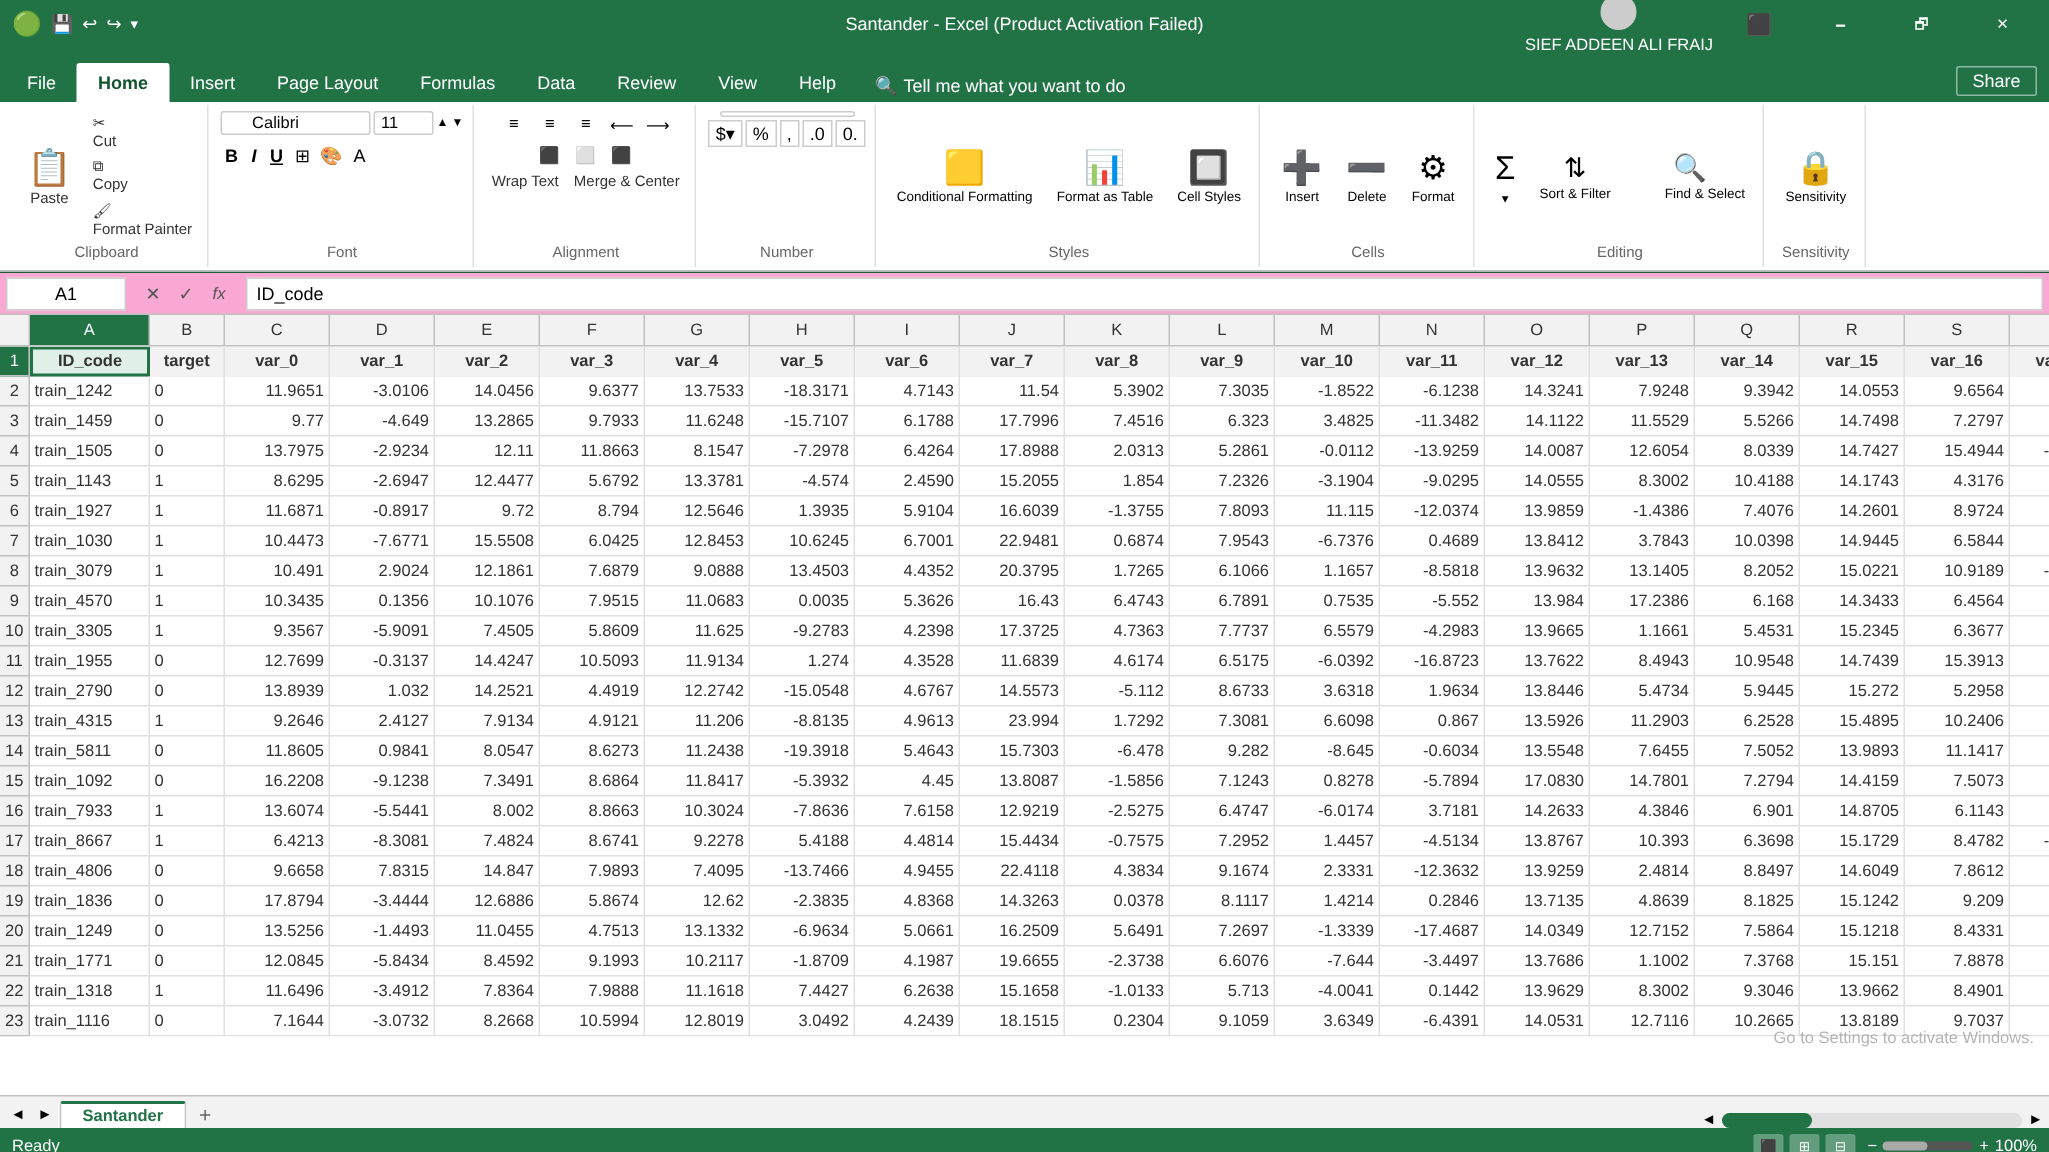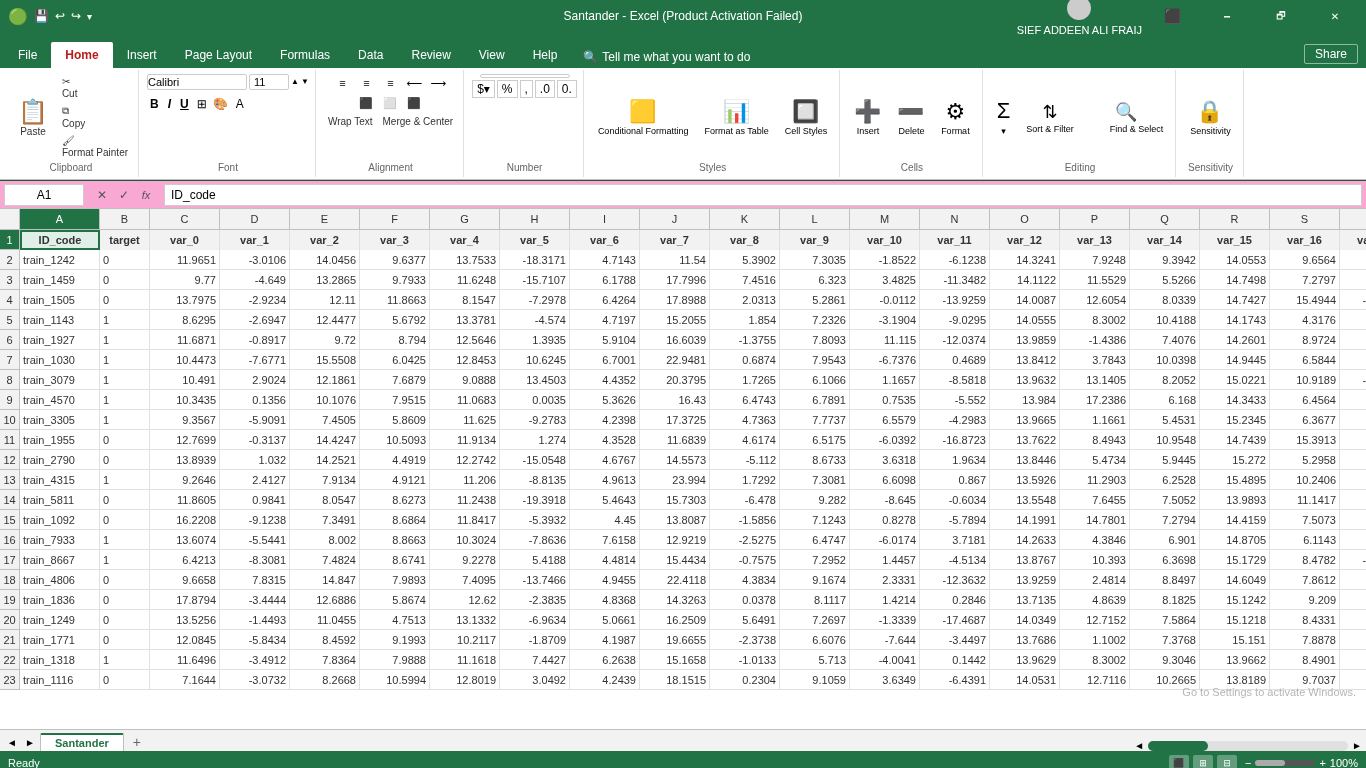--- a/index.html
+++ b/index.html
@@ -19,28 +19,28 @@
     .title-bar-center { font-size: 12px; color: white; position: absolute; left: 50%; transform: translateX(-50%); }
     .title-bar-right { display: flex; align-items: center; gap: 8px; margin-left: auto; }
     .win-btn { width: 46px; height: 32px; display: flex; align-items: center; justify-content: center; color: white; font-size: 10px; cursor: pointer; }
     .user-area { display: flex; align-items: center; gap: 4px; color: white; font-size: 11px; flex-direction: column; }
     .user-avatar { width: 24px; height: 24px; border-radius: 50%; background: #ccc; }
 
     
     .ribbon { background: #217346; border-bottom: 1px solid #1a5c38; }
     .ribbon-tabs { display: flex; align-items: flex-end; height: 36px; background: #217346; padding-left: 4px; }
     .ribbon-tab { padding: 6px 14px; font-size: 12px; color: white; cursor: pointer; border-radius: 2px 2px 0 0; }
-    .ribbon-tab.active { background: white; color: #b91c1c; font-weight: 600; }
+    .ribbon-tab.active { background: white; color: #14532d; font-weight: 600; }
     .ribbon-content { background: white; border-bottom: 1px solid #c0c0c0; display: flex; align-items: stretch; min-height: 90px; padding: 2px 4px; gap: 2px; }
     .ribbon-group { display: flex; flex-direction: column; align-items: stretch; padding: 4px 6px; border-right: 1px solid #e0e0e0; min-width: fit-content; }
     .ribbon-group-label { font-size: 10px; color: #666; text-align: center; margin-top: auto; padding-top: 2px; }
     .ribbon-group-content { display: flex; align-items: center; gap: 2px; flex: 1; }
     .r-btn-small { display: flex; flex-direction: column; align-items: flex-start; padding: 2px 4px; cursor: pointer; border-radius: 2px; font-size: 10px; color: #333; gap: 1px; }
     .dropdown-row { display: flex; align-items: center; gap: 2px; }
-    .dropdown-box { border: 1px solid #ccc; border-radius: 2px; padding: 1px 0; font-size: 11px; min-width: 100px; background: white; cursor: pointer; }
+    .dropdown-box { border: 1px solid #ccc; border-radius: 2px; padding: 1px 20px; font-size: 11px; min-width: 100px; background: white; cursor: pointer; }
     .number-box { border: 1px solid #ccc; border-radius: 2px; padding: 1px 4px; font-size: 11px; width: 40px; background: white; cursor: pointer; }
     .font-size-arrows { display: flex; flex-direction: column; cursor: pointer; }
     .font-size-arrows span { font-size: 8px; line-height: 1.2; }
     .bold-row { display: flex; align-items: center; gap: 3px; margin-top: 2px; }
     .fmt-btn { border: none; background: none; cursor: pointer; font-size: 12px; font-weight: bold; padding: 1px 3px; border-radius: 2px; }
     .align-btn { width: 22px; height: 18px; display: flex; align-items: center; justify-content: center; cursor: pointer; border-radius: 2px; font-size: 11px; }
     .large-btn { display: flex; flex-direction: column; align-items: center; justify-content: center; padding: 4px 8px; cursor: pointer; border-radius: 2px; font-size: 10px; color: #333; min-width: 44px; }
     .large-btn .big-icon { font-size: 24px; }
     .cond-fmt-btn { display: flex; flex-direction: column; align-items: center; justify-content: center; padding: 2px 6px; cursor: pointer; border-radius: 2px; font-size: 10px; gap: 1px; }
     .cond-fmt-btn .big-icon { font-size: 22px; }
@@ -459,21 +459,21 @@
         </div>
         <div class="grid-row">
           <div class="grid-cell col-a">train_1143</div>
           <div class="grid-cell col-b">1</div>
           <div class="grid-cell col-c num">8.6295</div>
           <div class="grid-cell col-d num">-2.6947</div>
           <div class="grid-cell col-e num">12.4477</div>
           <div class="grid-cell col-f num">5.6792</div>
           <div class="grid-cell col-g num">13.3781</div>
           <div class="grid-cell col-h num">-4.574</div>
-          <div class="grid-cell col-i num">4.7197</div>
+          <div class="grid-cell col-i num">2.4590</div>
           <div class="grid-cell col-j num">15.2055</div>
           <div class="grid-cell col-k num">1.854</div>
           <div class="grid-cell col-l num">7.2326</div>
           <div class="grid-cell col-m num">-3.1904</div>
           <div class="grid-cell col-n num">-9.0295</div>
           <div class="grid-cell col-o num">14.0555</div>
           <div class="grid-cell col-p num">8.3002</div>
           <div class="grid-cell col-q num">10.4188</div>
           <div class="grid-cell col-r num">14.1743</div>
           <div class="grid-cell col-s num">4.3176</div>
@@ -685,21 +685,21 @@
           <div class="grid-cell col-e num">7.3491</div>
           <div class="grid-cell col-f num">8.6864</div>
           <div class="grid-cell col-g num">11.8417</div>
           <div class="grid-cell col-h num">-5.3932</div>
           <div class="grid-cell col-i num">4.45</div>
           <div class="grid-cell col-j num">13.8087</div>
           <div class="grid-cell col-k num">-1.5856</div>
           <div class="grid-cell col-l num">7.1243</div>
           <div class="grid-cell col-m num">0.8278</div>
           <div class="grid-cell col-n num">-5.7894</div>
-          <div class="grid-cell col-o num">14.1991</div>
+          <div class="grid-cell col-o num">17.0830</div>
           <div class="grid-cell col-p num">14.7801</div>
           <div class="grid-cell col-q num">7.2794</div>
           <div class="grid-cell col-r num">14.4159</div>
           <div class="grid-cell col-s num">7.5073</div>
           <div class="grid-cell col-t num">3.7529</div>
         </div>
         <div class="grid-row">
           <div class="grid-cell col-a">train_7933</div>
           <div class="grid-cell col-b">1</div>
           <div class="grid-cell col-c num">13.6074</div>

